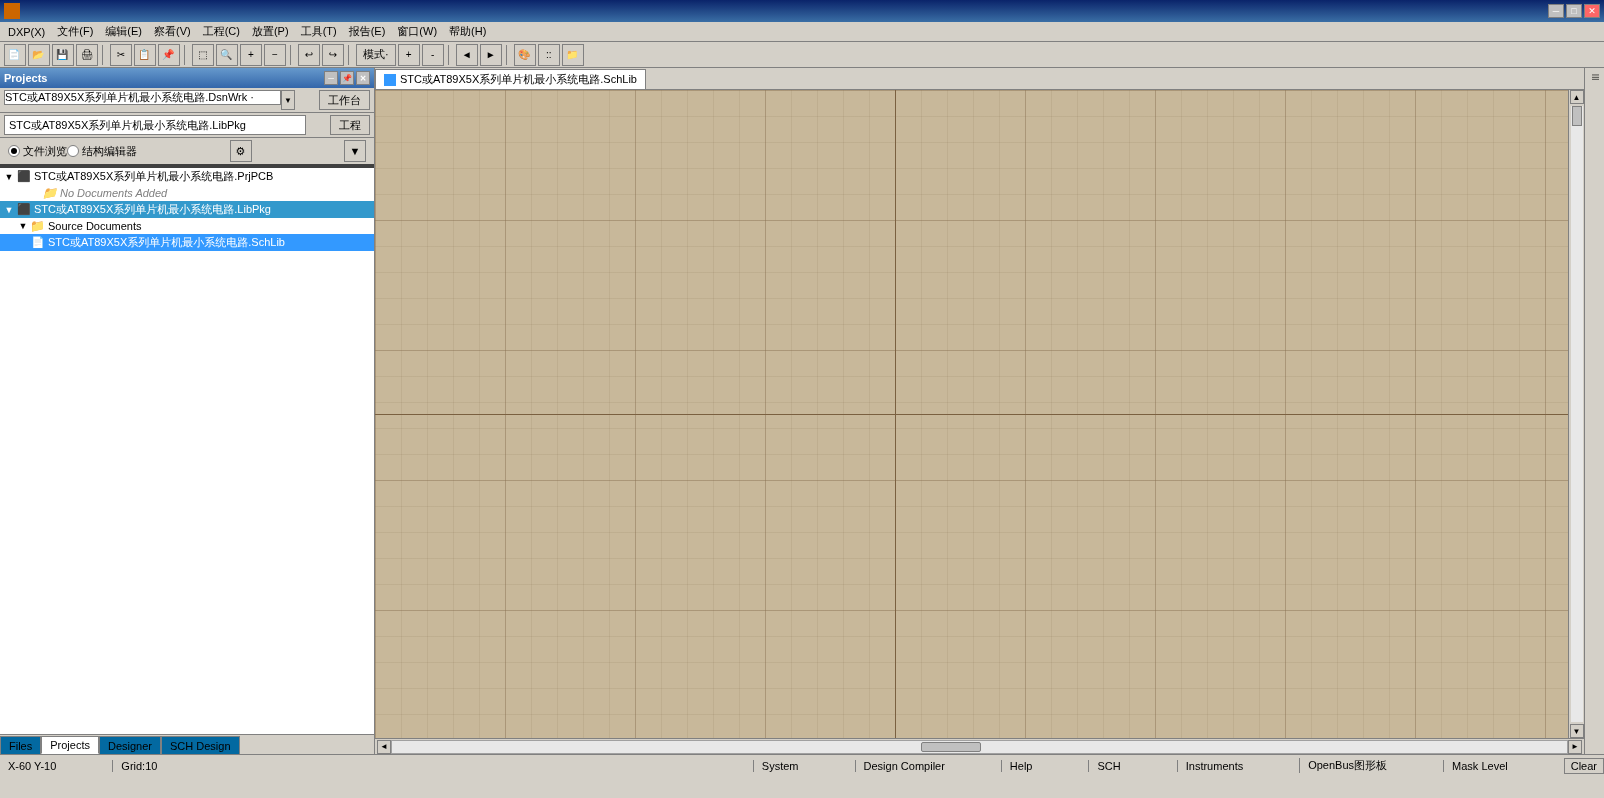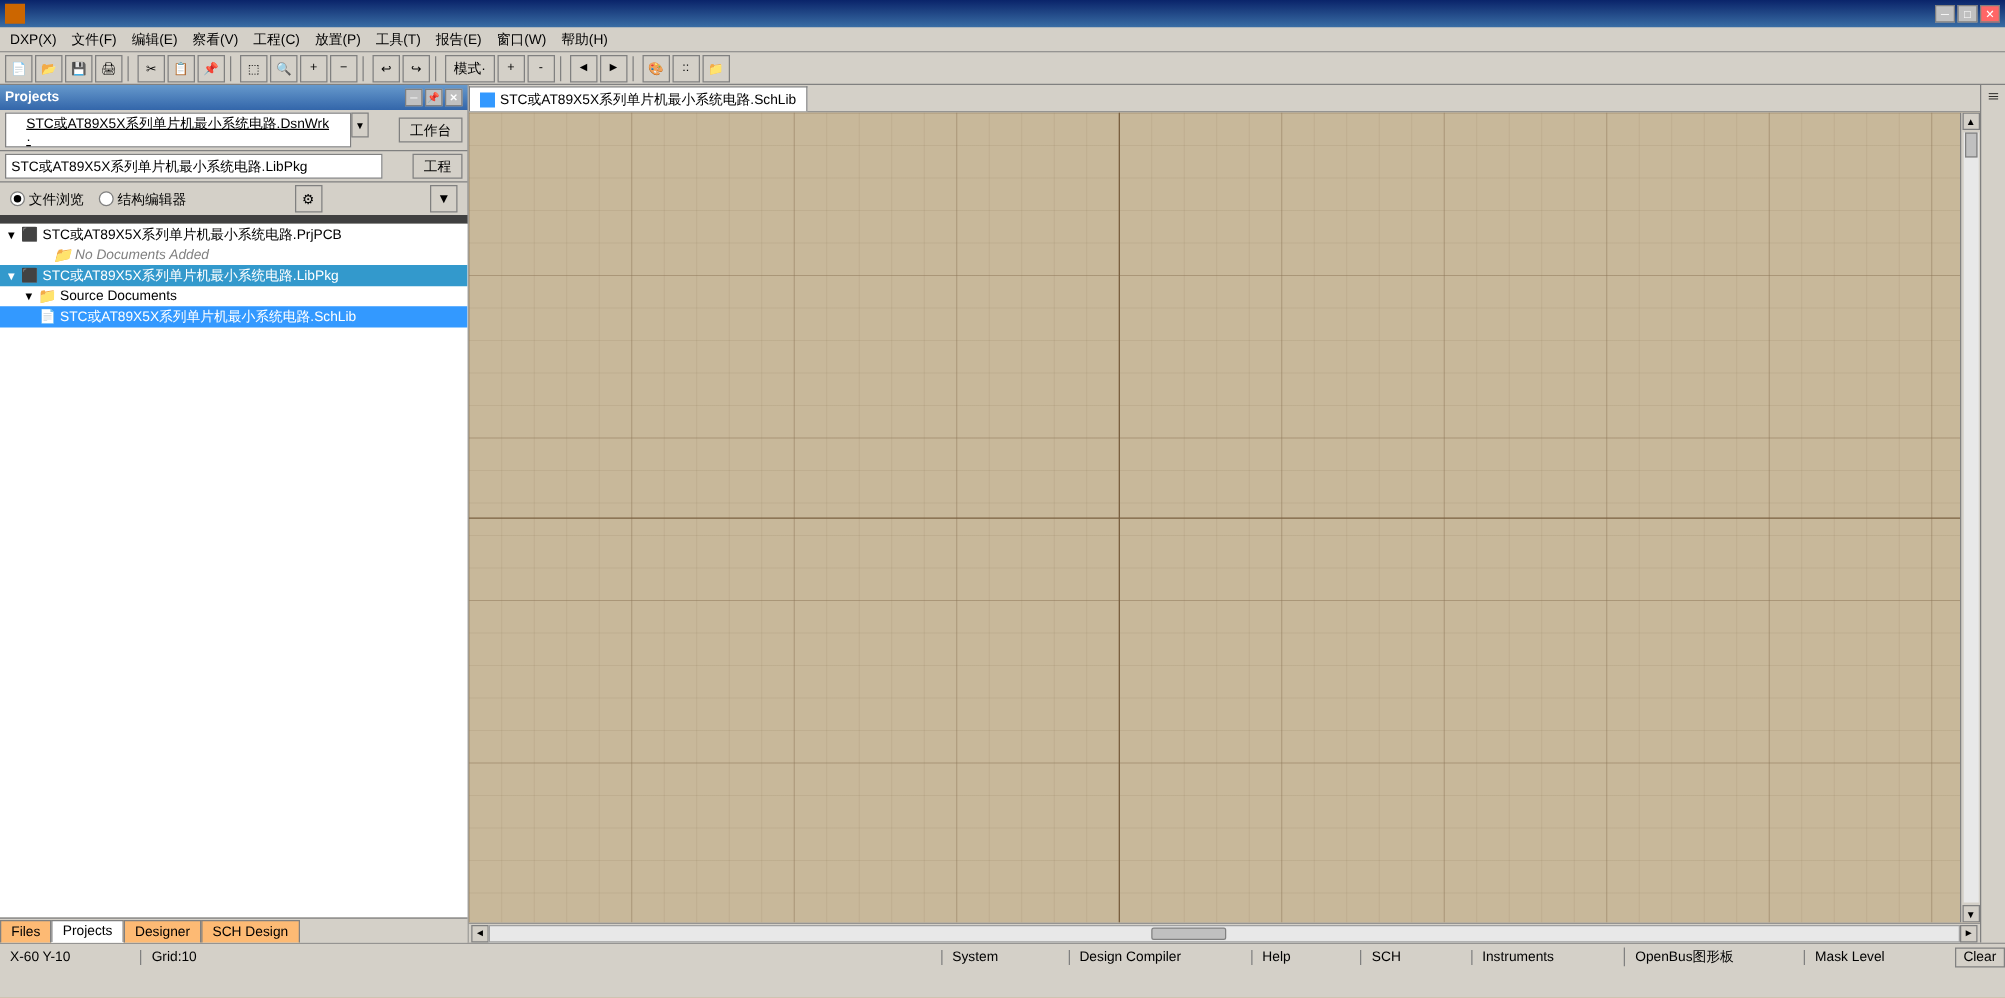--- a/index.html
+++ b/index.html
@@ -65,60 +65,59 @@
     .panel-controls { display: flex; gap: 2px; }
     .panel-ctrl-btn { width: 14px; height: 14px; background: #c0c0c0; border: 1px solid #808080; font-size: 8px; display: flex; align-items: center; justify-content: center; cursor: pointer; }
 
     
     .panel-dropdown-row {
       display: flex; align-items: center;
       padding: 2px 4px;
       gap: 4px;
       border-bottom: 1px solid #808080;
     }
-    .panel-dropdown { flex: 1; height: 28px; background: white; border: 1px solid #808080; display: flex; align-items: center; padding: 0 16px; font-size: 11px; cursor: pointer; text-decoration: underline; }
+    .panel-dropdown { flex: 1; height: 15px; background: white; border: 1px solid #808080; display: flex; align-items: center; padding: 0 0; font-size: 11px; cursor: pointer; }
     .panel-dropdown-arrow { width: 14px; height: 20px; background: #d4d0c8; border: 1px solid #808080; display: flex; align-items: center; justify-content: center; font-size: 8px; cursor: pointer; }
     .panel-side-btn { height: 20px; padding: 0 8px; background: #d4d0c8; border: 1px solid #808080; font-size: 11px; cursor: pointer; display: flex; align-items: center; margin-left: 20px; }
 
     
     .panel-second-row {
       display: flex; align-items: center;
       padding: 2px 4px;
       gap: 4px;
       border-bottom: 1px solid #808080;
     }
     .panel-text-field { flex: 1; height: 20px; background: white; border: 1px solid #808080; display: flex; align-items: center; padding: 0 4px; font-size: 11px; }
 
     
     .panel-radio-row {
       display: flex; align-items: center;
       padding: 2px 8px;
-      gap: 12px;
-      border-bottom: 7px solid #404040;
+      border-bottom: 4px solid #404040;
     }
     .radio-option { display: flex; align-items: center; gap: 3px; cursor: pointer; }
     .radio-circle { width: 12px; height: 12px; border-radius: 50%; border: 1px solid #808080; background: white; display: flex; align-items: center; justify-content: center; }
     .radio-dot { width: 6px; height: 6px; border-radius: 50%; background: #000; }
     .panel-icon-btn { width: 22px; height: 22px; background: #d4d0c8; border: 1px solid #808080; display: flex; align-items: center; justify-content: center; cursor: pointer; margin-left: auto; }
 
     
     .panel-tree { flex: 1; background: white; overflow-y: auto; font-size: 11px; }
     .tree-item { display: flex; align-items: center; padding: 1px 2px; cursor: pointer; white-space: nowrap; }
     .tree-expander { width: 14px; height: 14px; display: flex; align-items: center; justify-content: center; font-size: 9px; flex-shrink: 0; }
     .tree-icon { width: 16px; height: 14px; display: flex; align-items: center; justify-content: center; flex-shrink: 0; margin-right: 2px; }
     .tree-label { flex: 1; }
 
     
     .panel-tabs {
       height: 20px;
       background: #d4d0c8;
       display: flex; align-items: flex-end;
       border-top: 1px solid #808080;
     }
-    .panel-tab { height: 18px; padding: 0 8px; background: #fdba74; border: 1px solid #808080; border-bottom: none; font-size: 11px; display: flex; align-items: center; cursor: pointer; }
+    .panel-tab { height: 18px; padding: 0 8px; background: #0369a1; border: 1px solid #808080; border-bottom: none; font-size: 11px; display: flex; align-items: center; cursor: pointer; }
     .panel-tab.active { background: white; border-bottom: 1px solid white; }
 
     
     #editor-area { flex: 1; display: flex; flex-direction: column; }
 
     
     #tab-bar {
       height: 22px;
       background: #d4d0c8;
       display: flex; align-items: flex-end;

